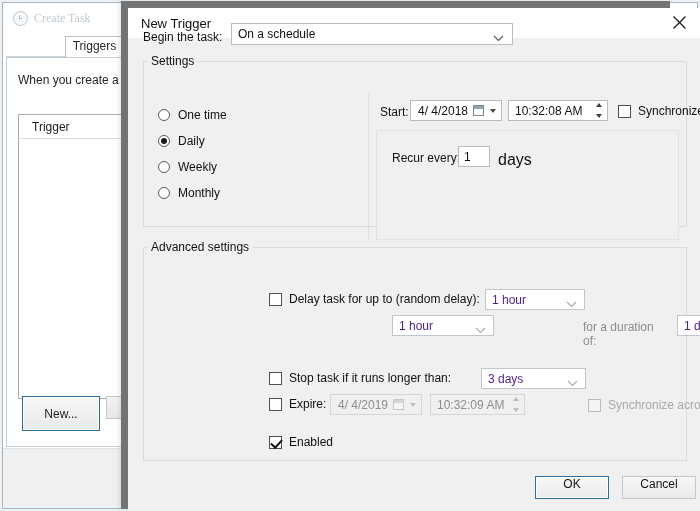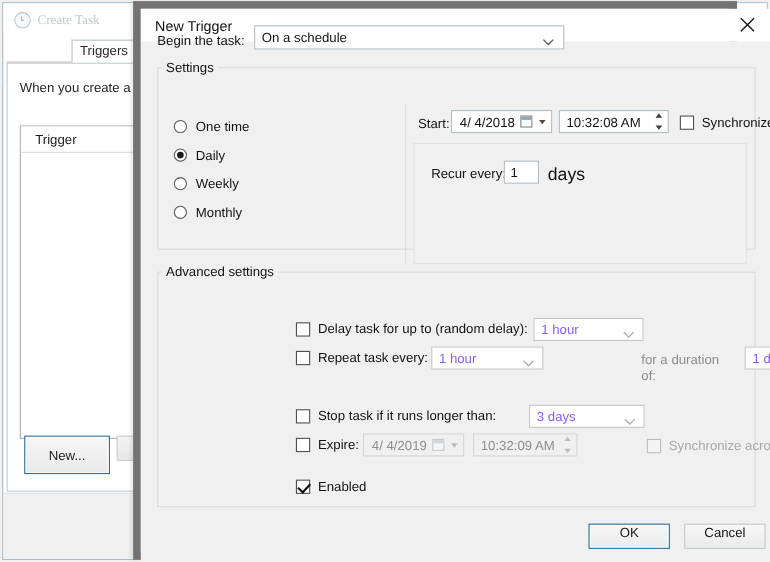--- a/index.html
+++ b/index.html
@@ -191,21 +191,21 @@
     background:#ffffff;border:1px solid #b3bdc4;box-sizing:border-box;
   }
   #recur-input-text{position:absolute;left:5px;top:3px;font-size:12px;color:#111;}
   #recur-unit{position:absolute;left:370px;top:143px;font-size:16px;color:#111;}
 
   
   .combo{
     position:absolute;height:21px;background:#ffffff;border:1px solid #c0c7cc;
     box-sizing:border-box;
   }
-  .combo .ctext{position:absolute;left:6px;top:3px;font-size:12px;color:#8b5cf6;}
+  .combo .ctext{position:absolute;left:6px;top:3px;font-size:12px;color:#4c1d95;}
   .combo .carrow{position:absolute;right:7px;top:7px;}
 
   #row-delay{left:141px;top:284px;}
   #combo-delay{left:357px;top:281px;width:100px;}
 
   #row-repeat{left:141px;top:310px;}
   #combo-repeat{left:264px;top:307px;width:102px;}
   #dur-label{position:absolute;left:455px;top:312px;font-size:12px;color:#8d8d8d;}
   #combo-duration{left:549px;top:307px;width:97px;}
 
@@ -367,24 +367,20 @@
   </div>
   <div class="combo" id="combo-delay">
     <span class="ctext">1 hour</span>
     <span class="carrow">
       <svg width="11" height="7" viewBox="0 0 11 7">
           <path d="M1 1 L5.5 5.5 L10 1" fill="none" stroke="#a9aeb2" stroke-width="1.2"></path>
         </svg>
     </span>
   </div>
 
-  <div class="cbrow" id="row-repeat">
-    <span class="cb"></span>
-    <span class="lbl">Repeat task every:</span>
-  </div>
   <div class="combo" id="combo-repeat">
     <span class="ctext">1 hour</span>
     <span class="carrow">
       <svg width="11" height="7" viewBox="0 0 11 7">
           <path d="M1 1 L5.5 5.5 L10 1" fill="none" stroke="#a9aeb2" stroke-width="1.2"></path>
         </svg>
     </span>
   </div>
   <div id="dur-label">for a duration of:</div>
   <div class="combo" id="combo-duration">

